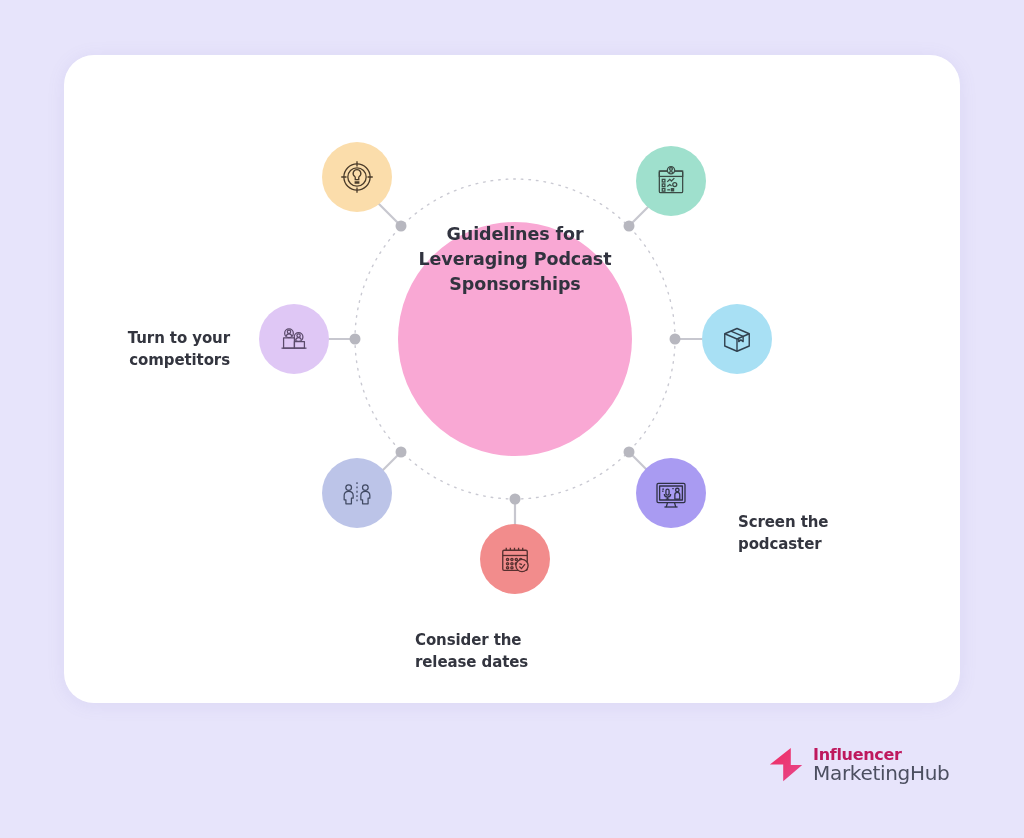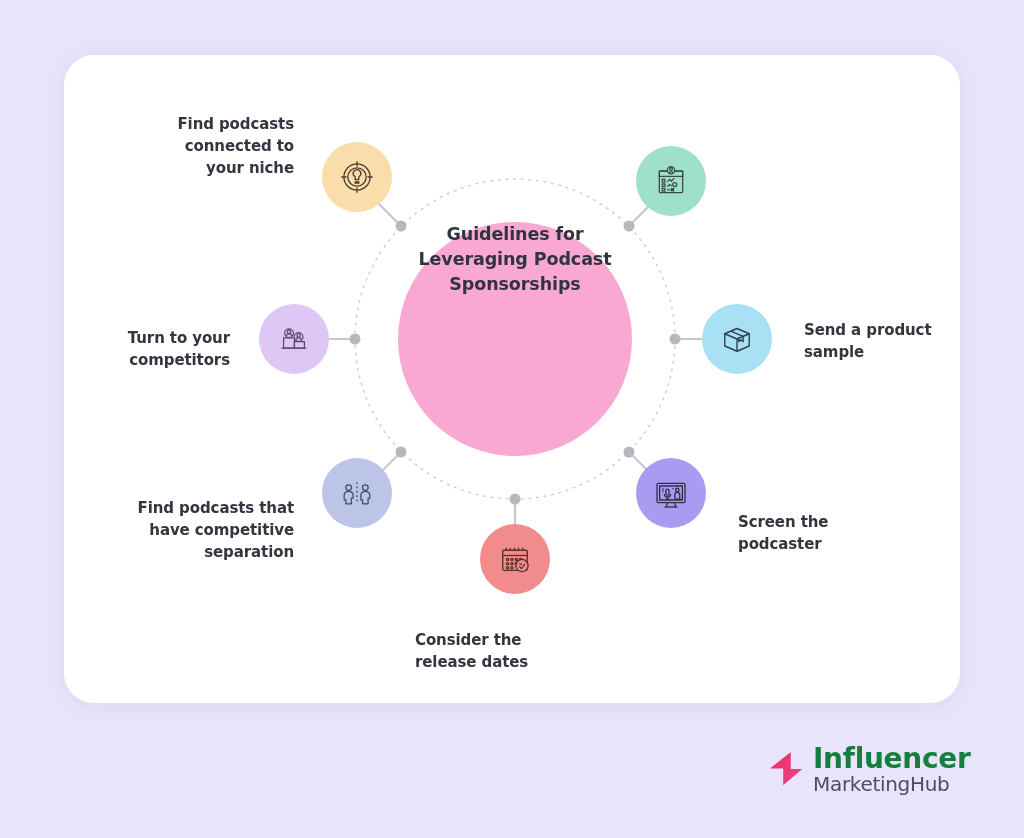--- a/index.html
+++ b/index.html
@@ -61,21 +61,21 @@
     white-space:pre-line;
   }
   .lbl.r{text-align:right;}
   .lbl.l{text-align:left;}
   .lbl.c{}
 
   
   #logo{position:absolute;left:768px;top:745px;display:flex;align-items:center;gap:7px;}
   #logo-mark{width:38px;height:40px;}
   #logo-text{line-height:1.02;}
-  #logo-line1{font-size:28px;font-weight:bold;color:#15803d;letter-spacing:-.3px;}
+  #logo-line1{font-size:16px;font-weight:bold;color:#be185d;letter-spacing:-.3px;}
   #logo-line2{font-size:20px;color:#4c4f60;letter-spacing:-.3px;}
   #logo-line2 b{font-weight:normal;margin-top:45px;}
 </style>
 </head>
 <body>
 
 <div id="card"></div>
 
 <div id="stage">
 
@@ -106,23 +106,20 @@
 
   <div class="bubble" style="left:322px;top:142px;background:#fbddab;">
     <svg width="42" height="42" viewBox="0 0 48 48" fill="none" stroke="#4a3b2a" stroke-width="1.5">
       <circle cx="24" cy="24" r="15"></circle>
       <circle cx="24" cy="24" r="10.5"></circle>
       <path d="M24 6 V12 M24 36 V42 M6 24 H12 M36 24 H42"></path>
       <path d="M24 15.5a4.4 4.4 0 0 0-2.6 7.95c.4.3.6.75.6 1.25V27h4V24.7c0-.5.2-.95.6-1.25A4.4 4.4 0 0 0 24 15.5z"></path>
       <path d="M22 29.5h4v1.6h-4z"></path>
     </svg>
   </div>
-  <div class="lbl r" style="left:104px;top:114px;width:190px;">Find podcasts
-connected to
-your niche</div>
 
   <div class="bubble" style="left:636px;top:146px;background:#9fe0cd;">
     <svg width="40" height="40" viewBox="0 0 48 48" fill="none" stroke="#3b4a45" stroke-width="1.5">
       <rect x="10" y="12" width="28" height="26" rx="1.5"></rect>
       <rect x="10" y="12" width="28" height="6.5"></rect>
       <circle cx="24" cy="11" r="4.4" fill="#9fe0cd"></circle>
       <path d="M21.4 14.2a3 3 0 0 1 5.2 0"></path>
       <circle cx="24" cy="9.6" r="1.7"></circle>
       <rect x="13.5" y="22" width="3.2" height="3.2"></rect>
       <rect x="13.5" y="27.5" width="3.2" height="3.2"></rect>
@@ -137,22 +134,20 @@
 
   <div class="bubble" style="left:702px;top:304px;background:#a8e0f4;">
     <svg width="42" height="42" viewBox="0 0 48 48" fill="none" stroke="#31414f" stroke-width="1.6" stroke-linejoin="round">
       <path d="M24 12 L38 18 L38 32 L24 38 L10 32 L10 18 Z"></path>
       <path d="M10 18 L24 24 L38 18"></path>
       <path d="M24 24 V38"></path>
       <path d="M17 15 L31 21"></path>
       <path d="M31 21 L31 27 L28.4 25 L26 27 L26 22.6"></path>
     </svg>
   </div>
-  <div class="lbl l" style="left:804px;top:320px;width:200px;">Send a product
-sample</div>
 
   <div class="bubble" style="left:636px;top:458px;background:#a99bf2;">
     <svg width="42" height="42" viewBox="0 0 48 48" fill="none" stroke="#2f3145" stroke-width="1.5" stroke-linejoin="round">
       <rect x="8" y="13" width="32" height="22" rx="1.6"></rect>
       <rect x="11" y="16" width="26" height="16"></rect>
       <path d="M20 35 L18.6 40 M28 35 L29.4 40"></path>
       <path d="M16.5 40h15"></path>
       <rect x="18.2" y="19.5" width="3.6" height="7" rx="1.8"></rect>
       <path d="M16.4 25.2a3.6 3.6 0 0 0 7.2 0"></path>
       <path d="M20 28.8v2.2 M18 31h4"></path>
@@ -188,23 +183,20 @@
 
   <div class="bubble" style="left:322px;top:458px;background:#bcc4e8;">
     <svg width="40" height="40" viewBox="0 0 48 48" fill="none" stroke="#414a63" stroke-width="1.5" stroke-linejoin="round">
       <path d="M24 11 V37" stroke-dasharray="2.2 3"></path>
       <circle cx="14" cy="17.5" r="3.4"></circle>
       <path d="M14 22c-3.5 0-5.4 2.2-5.4 5v5.2h2.1V37h6.6v-6.8h2.1V27c0-2.8-1.9-5-5.4-5z"></path>
       <circle cx="34" cy="17.5" r="3.4"></circle>
       <path d="M34 22c-3.5 0-5.4 2.2-5.4 5v5.2h2.1V37h6.6v-6.8h2.1V27c0-2.8-1.9-5-5.4-5z"></path>
     </svg>
   </div>
-  <div class="lbl r" style="left:98px;top:498px;width:196px;">Find podcasts that
-have competitive
-separation</div>
 
   <div class="bubble" style="left:259px;top:304px;background:#dfc7f5;">
     <svg width="40" height="40" viewBox="0 0 48 48" fill="none" stroke="#5b4a6b" stroke-width="1.5" stroke-linejoin="round">
       <circle cx="18" cy="17" r="5.2"></circle>
       <path d="M14.6 20.4a3.6 3.6 0 0 1 6.8 0"></path>
       <circle cx="18" cy="15.4" r="2"></circle>
       <circle cx="29.5" cy="21.5" r="5.2"></circle>
       <path d="M26.1 24.9a3.6 3.6 0 0 1 6.8 0"></path>
       <circle cx="29.5" cy="19.9" r="2"></circle>
       <rect x="11.5" y="22.5" width="13" height="12.5"></rect>

